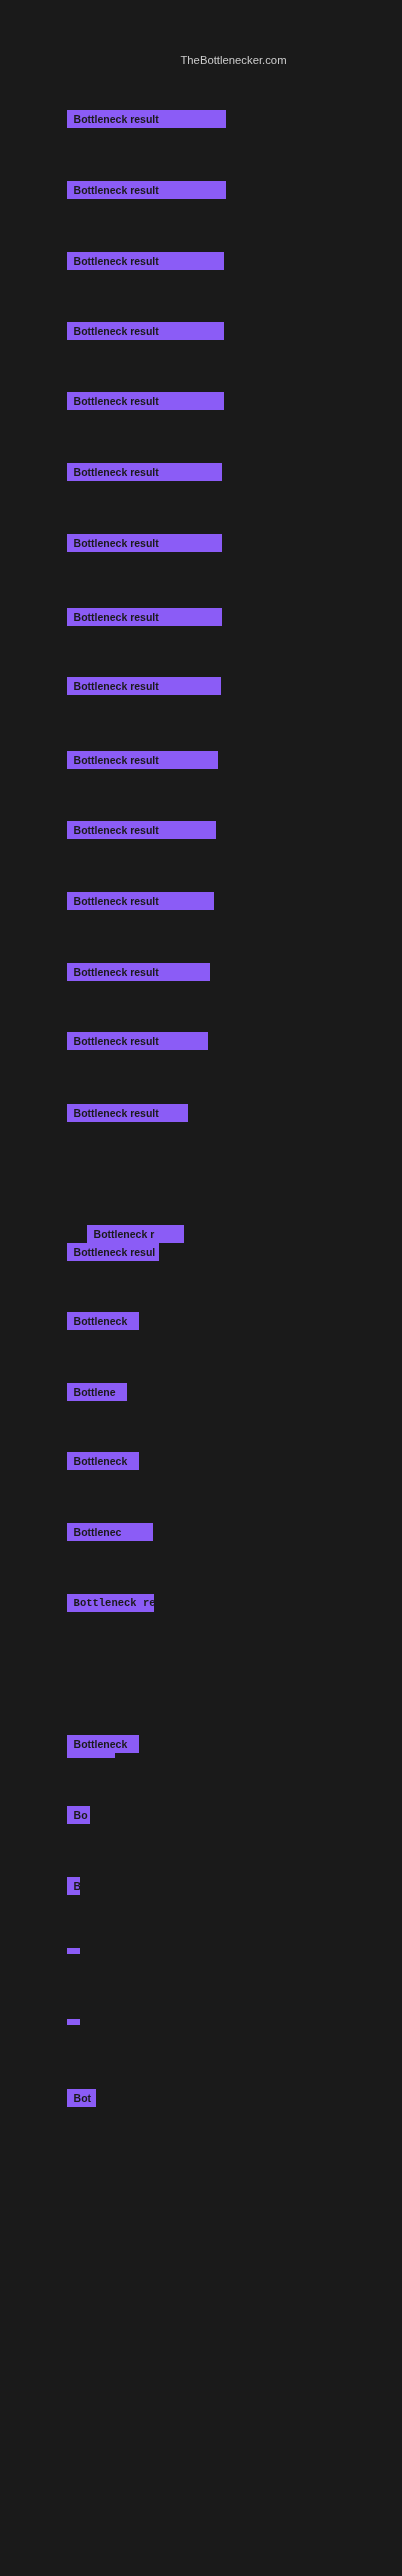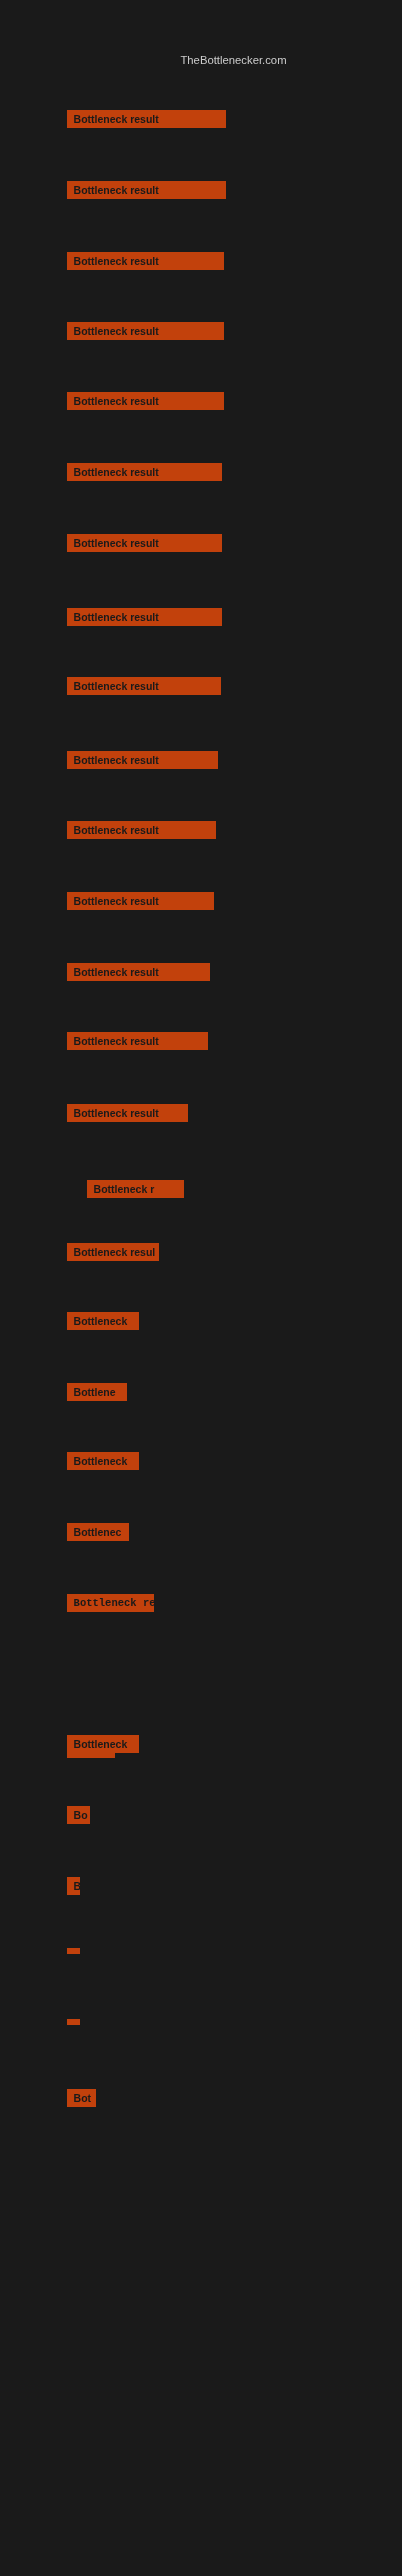--- a/index.html
+++ b/index.html
@@ -19,21 +19,21 @@
       padding: 6.4px 0 3.2px 0;
       color: #cccccc;
       font-size: 11.3px;
       font-weight: normal;
     }
     .bottleneck-item {
       position: absolute;
       left: 3.2px;
     }
     .bottleneck-label {
-      background-color: #c2410c;
+      background-color: #8b5cf6;
       color: #1a1a1a;
       font-size: 10.5px;
       font-weight: bold;
       padding: 3.2px 6.4px;
       display: inline-block;
       white-space: nowrap;
       overflow: hidden;
     }
   </style>
 </head>
@@ -51,26 +51,26 @@
 <div class="bottleneck-item" style="top: 399px;"><span class="bottleneck-label" style="width: 155px;">Bottleneck result</span></div>
 <div class="bottleneck-item" style="top: 470px;"><span class="bottleneck-label" style="width: 155px;">Bottleneck result</span></div>
 <div class="bottleneck-item" style="top: 544px;"><span class="bottleneck-label" style="width: 155px;">Bottleneck result</span></div>
 <div class="bottleneck-item" style="top: 613px;"><span class="bottleneck-label" style="width: 154px;">Bottleneck result</span></div>
 <div class="bottleneck-item" style="top: 687px;"><span class="bottleneck-label" style="width: 151px;">Bottleneck result</span></div>
 <div class="bottleneck-item" style="top: 757px;"><span class="bottleneck-label" style="width: 149px;">Bottleneck result</span></div>
 <div class="bottleneck-item" style="top: 828px;"><span class="bottleneck-label" style="width: 147px;">Bottleneck result</span></div>
 <div class="bottleneck-item" style="top: 899px;"><span class="bottleneck-label" style="width: 143px;">Bottleneck result</span></div>
 <div class="bottleneck-item" style="top: 968px;"><span class="bottleneck-label" style="width: 141px;">Bottleneck result</span></div>
 <div class="bottleneck-item" style="top: 1040px;"><span class="bottleneck-label" style="width: 121px;">Bottleneck result</span></div>
-<div class="bottleneck-item" style="top: 1116px; padding-left: 20px;"><span class="bottleneck-label" style="width: 97px;">Bottleneck r</span></div>
+<div class="bottleneck-item" style="top: 1161px; padding-left: 20px;"><span class="bottleneck-label" style="width: 97px;">Bottleneck r</span></div>
 <div class="bottleneck-item" style="top: 1179px;"><span class="bottleneck-label" style="width: 92px;">Bottleneck resul</span></div>
 <div class="bottleneck-item" style="top: 1248px;"><span class="bottleneck-label" style="width: 72px;">Bottleneck</span></div>
 <div class="bottleneck-item" style="top: 1319px;"><span class="bottleneck-label" style="width: 60px;">Bottlene</span></div>
 <div class="bottleneck-item" style="top: 1388px;"><span class="bottleneck-label" style="width: 72px;">Bottleneck</span></div>
-<div class="bottleneck-item" style="top: 1459px;"><span class="bottleneck-label" style="width: 62px;">Bottlenec</span></div>
+<div class="bottleneck-item" style="top: 1459px;"><span class="bottleneck-label" style="width: 86px;">Bottlenec</span></div>
 <div class="bottleneck-item" style="top: 1530px; font-family: Liberation Mono, monospace;"><span class="bottleneck-label" style="width: 87px;">Bottleneck re</span></div>
 <div class="bottleneck-item" style="top: 1676px;"><span class="bottleneck-label" style="width: 48px;">Bottler</span></div>
 <div class="bottleneck-item" style="top: 1671px;"><span class="bottleneck-label" style="width: 72px;">Bottleneck</span></div>
 <div class="bottleneck-item" style="top: 1742px;"><span class="bottleneck-label" style="width: 23px;">Bo</span></div>
 <div class="bottleneck-item" style="top: 1813px;"><span class="bottleneck-label" style="width: 11.3px;">B</span></div>
 <div class="bottleneck-item" style="top: 1884px;"><span class="bottleneck-label" style="width: 3.2px;"></span></div>
 <div class="bottleneck-item" style="top: 1955px;"><span class="bottleneck-label" style="width: 3.2px;"></span></div>
 <div class="bottleneck-item" style="top: 2025px;"><span class="bottleneck-label" style="width: 29px;">Bot</span></div>
 
 

